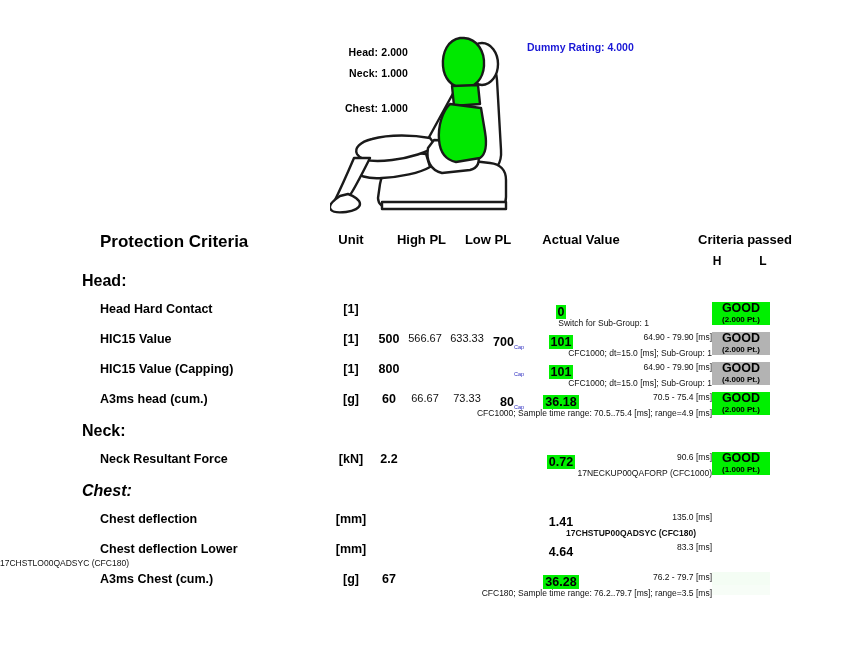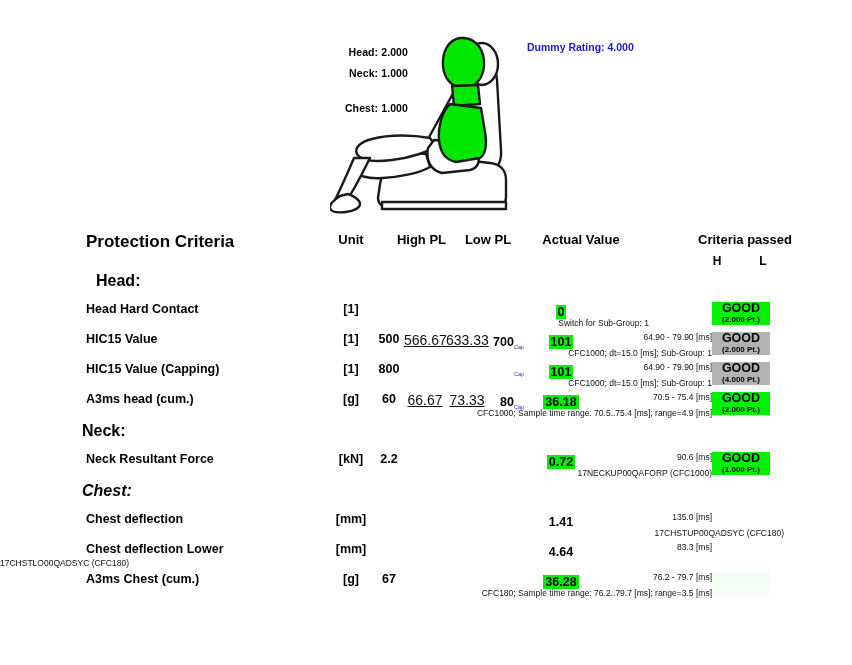--- a/index.html
+++ b/index.html
@@ -28,39 +28,39 @@
     position:absolute;left:527px;top:41px;
     font-size:10.5px;font-weight:bold;color:#1a18d6;
     white-space:nowrap;
   }
   .dummy-svg{position:absolute;left:330px;top:30px;}
 
   
   .table{position:absolute;left:0;top:0;width:852px;height:665px;}
   .row{position:absolute;left:0;width:852px;}
 
-  .col-crit{position:absolute;left:86px;}
+  .col-crit{position:absolute;left:100px;}
   .col-unit{position:absolute;left:334px;width:34px;text-align:center;}
   .col-high{position:absolute;left:372px;width:34px;text-align:center;}
   .col-mid1{position:absolute;left:404px;width:42px;text-align:center;}
   .col-mid2{position:absolute;left:446px;width:42px;text-align:center;}
   .col-low{position:absolute;left:488px;width:36px;text-align:right;}
   .col-act{position:absolute;left:534px;width:54px;text-align:center;}
   .col-time{position:absolute;left:592px;width:120px;text-align:right;}
   .col-badge{position:absolute;left:708px;width:66px;text-align:center;}
 
   .hdr{font-size:13px;font-weight:bold;}
   .hdr-big{font-size:17px;font-weight:bold;}
   .hdr-sub{font-size:12px;font-weight:bold;}
 
   .section-title{font-size:16px;font-weight:bold;}
 
   .crit-name{font-size:12.5px;font-weight:bold;}
   .cell{font-size:12.5px;font-weight:bold;}
-  .cell-mid{font-size:14px;font-weight:normal;color:#111;text-decoration:underline;}
+  .cell-mid{font-size:11px;font-weight:normal;color:#111;}
 
   .actual{
     font-size:12.5px;font-weight:bold;
     display:inline-block;padding:0 2px;
   }
   .actual.hl{background:#00f000;}
   .time{font-size:8.5px;color:#111;}
 
   .subnote{
     position:absolute;font-size:8.5px;color:#111;white-space:nowrap;
@@ -162,21 +162,21 @@
       <div class="hdr" style="position:absolute;left:382px;width:64px;text-align:right;">High PL</div>
       <div class="hdr" style="position:absolute;left:458px;width:60px;text-align:center;">Low PL</div>
       <div class="hdr" style="position:absolute;left:534px;width:94px;text-align:center;">Actual Value</div>
       <div class="hdr" style="position:absolute;left:688px;width:114px;text-align:center;">Criteria passed</div>
       <div class="hdr-sub" style="position:absolute;left:702px;top:22px;width:30px;text-align:center;">H</div>
       <div class="hdr-sub" style="position:absolute;left:748px;top:22px;width:30px;text-align:center;">L</div>
     </div>
 
     <div id="table-body">
         <div class="row" style="top: 272px;">
-          <div class="col-crit section-title" style="left: 96px;">Head:</div>
+          <div class="col-crit section-title" style="left: 82px;">Head:</div>
         </div>
         <div class="row" style="top: 302px;">
           <div class="col-crit crit-name">Head Hard Contact</div>
           <div class="col-unit cell">[1]</div>
           <div class="col-high cell"></div>
           <div class="col-mid1 cell-mid"></div>
           <div class="col-mid2 cell-mid"></div>
           <div class="col-low"></div>
           <div class="col-act"><span class="actual hl">0</span></div>
           <div class="col-time time"></div>
@@ -240,21 +240,21 @@
         <div class="row" style="top: 512px;">
           <div class="col-crit crit-name">Chest deflection</div>
           <div class="col-unit cell">[mm]</div>
           <div class="col-high cell"></div>
           <div class="col-mid1 cell-mid"></div>
           <div class="col-mid2 cell-mid"></div>
           <div class="col-low"></div>
           <div class="col-act"><span class="actual">1.41</span></div>
           <div class="col-time time">135.0 [ms]</div>
           <div class="col-badge"></div>
-          <div class="subnote" style="top: 16px; left: 0px; width: 784px; text-align: right;">17CHSTUP00QADSYC (CFC180)</div>
+          <div class="subnote" style="top: 16px; left: 0px; width: 696px; text-align: right; font-weight: bold;">17CHSTUP00QADSYC (CFC180)</div>
         </div>
         <div class="row" style="top: 542px;">
           <div class="col-crit crit-name">Chest deflection Lower</div>
           <div class="col-unit cell">[mm]</div>
           <div class="col-high cell"></div>
           <div class="col-mid1 cell-mid"></div>
           <div class="col-mid2 cell-mid"></div>
           <div class="col-low"></div>
           <div class="col-act"><span class="actual">4.64</span></div>
           <div class="col-time time">83.3 [ms]</div>

